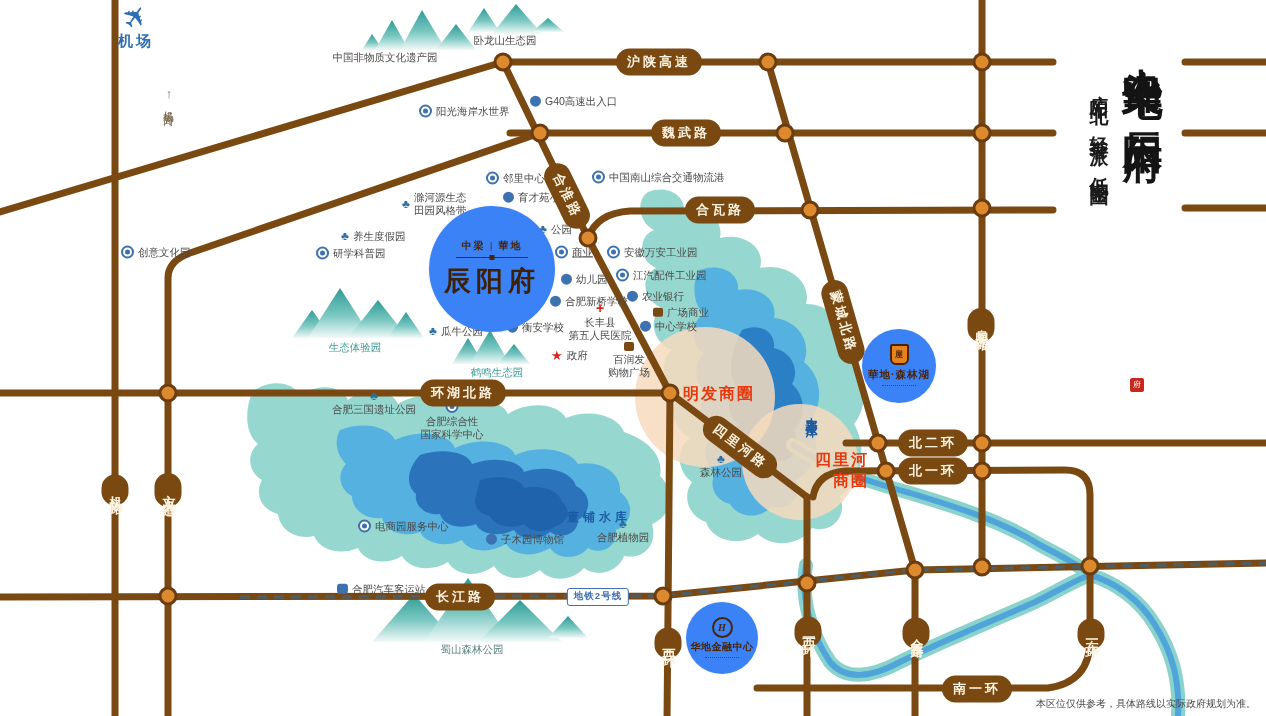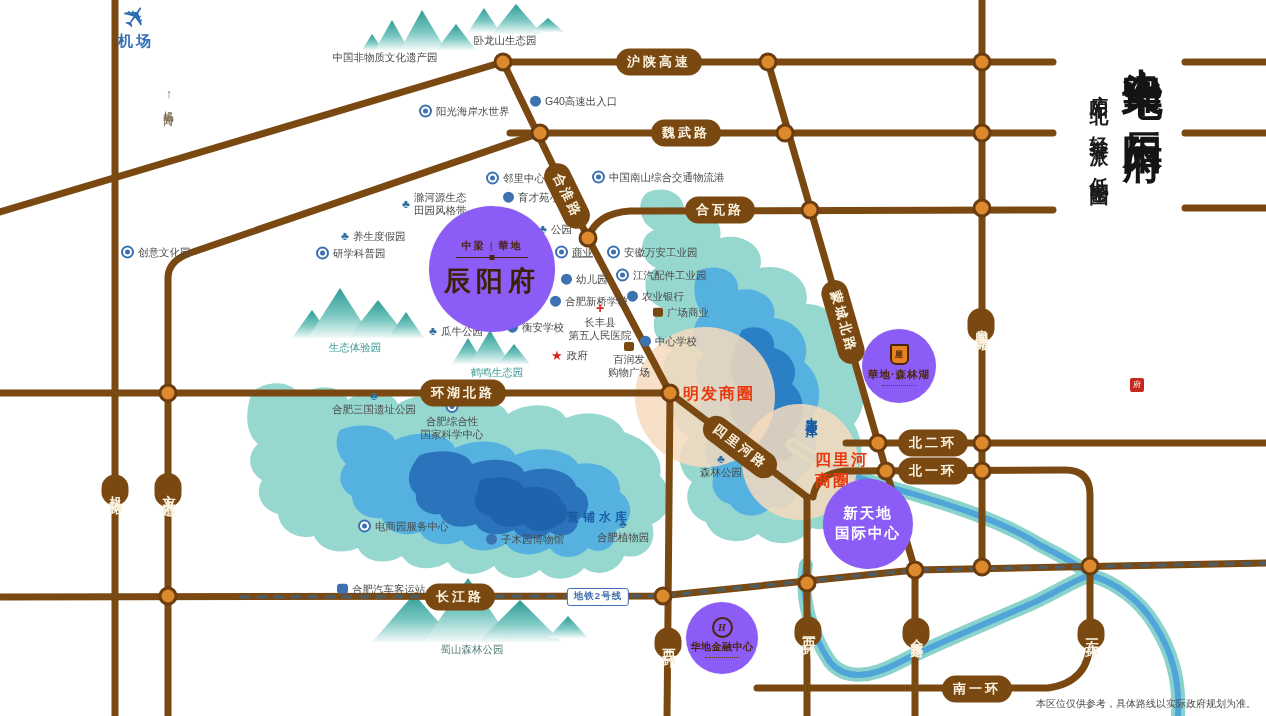--- a/index.html
+++ b/index.html
@@ -29,24 +29,24 @@
   .ic-ring::after{content:"";position:absolute;inset:2px;background:#3C72B0;border-radius:50%;}
   .ic-badge{width:11px;height:11px;background:#3C72B0;border-radius:50%;}
   .ic-bus{width:11px;height:10px;background:#3C72B0;border-radius:3px;}
   .ic-cart{width:10px;height:9px;background:#7A4912;border-radius:2px;}
   .ic-tree{color:#2F6FA0;font-size:12px;line-height:10px;}
   .ic-star{color:#D8261C;font-size:13px;line-height:11px;}
   .ic-cross{color:#D8261C;font-weight:900;font-size:14px;line-height:11px;}
 
   
   .zone-label{position:absolute;color:#E8380D;font:bold 16px "Liberation Sans",sans-serif;letter-spacing:2px;
-              transform:translate(-50%,-50%);text-align:left;line-height:1.3;white-space:nowrap;z-index:27;}
-
-  
-  .brand{position:absolute;border-radius:50%;background:#8b5cf6;z-index:40;display:flex;
+              transform:translate(-50%,-50%);text-align:right;line-height:1.3;white-space:nowrap;z-index:27;}
+
+  
+  .brand{position:absolute;border-radius:50%;background:#3b82f6;z-index:40;display:flex;
          flex-direction:column;align-items:center;justify-content:center;box-shadow:0 0 0 1px rgba(0,0,0,.03);}
   #c-chenyang{left:429px;top:206px;width:126px;height:126px;}
   #c-chenyang .top{font-size:10px;color:#4A2408;font-weight:bold;letter-spacing:2px;font-family:"Liberation Serif",serif;}
   #c-chenyang .divider{width:72px;height:1px;background:#4A2408;margin:4px 0 5px;position:relative;}
   #c-chenyang .divider::after{content:"";position:absolute;left:50%;top:-2px;width:5px;height:5px;background:#4A2408;transform:translateX(-50%);}
   #c-chenyang .name{font:bold 27px "Liberation Serif",serif;color:#3D2008;letter-spacing:5px;}
   #c-senlinhu{left:862px;top:329px;width:74px;height:74px;}
   .logo-shield{width:15px;height:17px;border:2px solid #4A2408;border-radius:2px 2px 6px 6px;display:flex;align-items:center;justify-content:center;
                color:#4A2408;font-size:8px;font-weight:bold;margin-bottom:3px;background:#E8821E;}
   #c-senlinhu .name{font:bold 10.5px "Liberation Sans",sans-serif;color:#4A2408;letter-spacing:1px;}
@@ -202,24 +202,20 @@
   <div class="brand" id="c-chenyang">
     <div class="top">中梁 | 華地</div>
     <div class="divider"></div>
     <div class="name">辰阳府</div>
   </div>
   <div class="brand" id="c-senlinhu">
     <div class="logo-shield">屋</div>
     <div class="name">華地·森林湖</div>
     <div class="sub-rule"></div>
   </div>
-  <div class="brand" id="c-xintiandi">
-    <div class="line">新天地</div>
-    <div class="line">国际中心</div>
-  </div>
   <div class="brand" id="c-finance">
     <div class="logo-mono">H</div>
     <div class="name">华地金融中心</div>
     <div class="sub-rule"></div>
   </div>
 
   <div id="panel-title">中梁华地·辰阳府</div>
   <div id="panel-sub">庐阳北 轻奢派 低密圈</div>
   <div id="panel-seal">府</div>
 
@@ -361,21 +357,21 @@
         <div>衡安学校</div>
       </span>
     </div>
     <div class="poi below" style="left: 600px; top: 310px;">
       <span class="ic ic-cross">+</span>
       <span class="txt">
         <div>长丰县</div>
         <div>第五人民医院</div>
       </span>
     </div>
-    <div class="poi" style="left: 640px; top: 341px;">
+    <div class="poi" style="left: 640px; top: 326px;">
       <span class="ic ic-badge"></span>
       <span class="txt">
         <div>中心学校</div>
       </span>
     </div>
     <div class="poi" style="left: 429px; top: 331px;">
       <span class="ic ic-tree">♣</span>
       <span class="txt">
         <div>瓜牛公园</div>
       </span>

